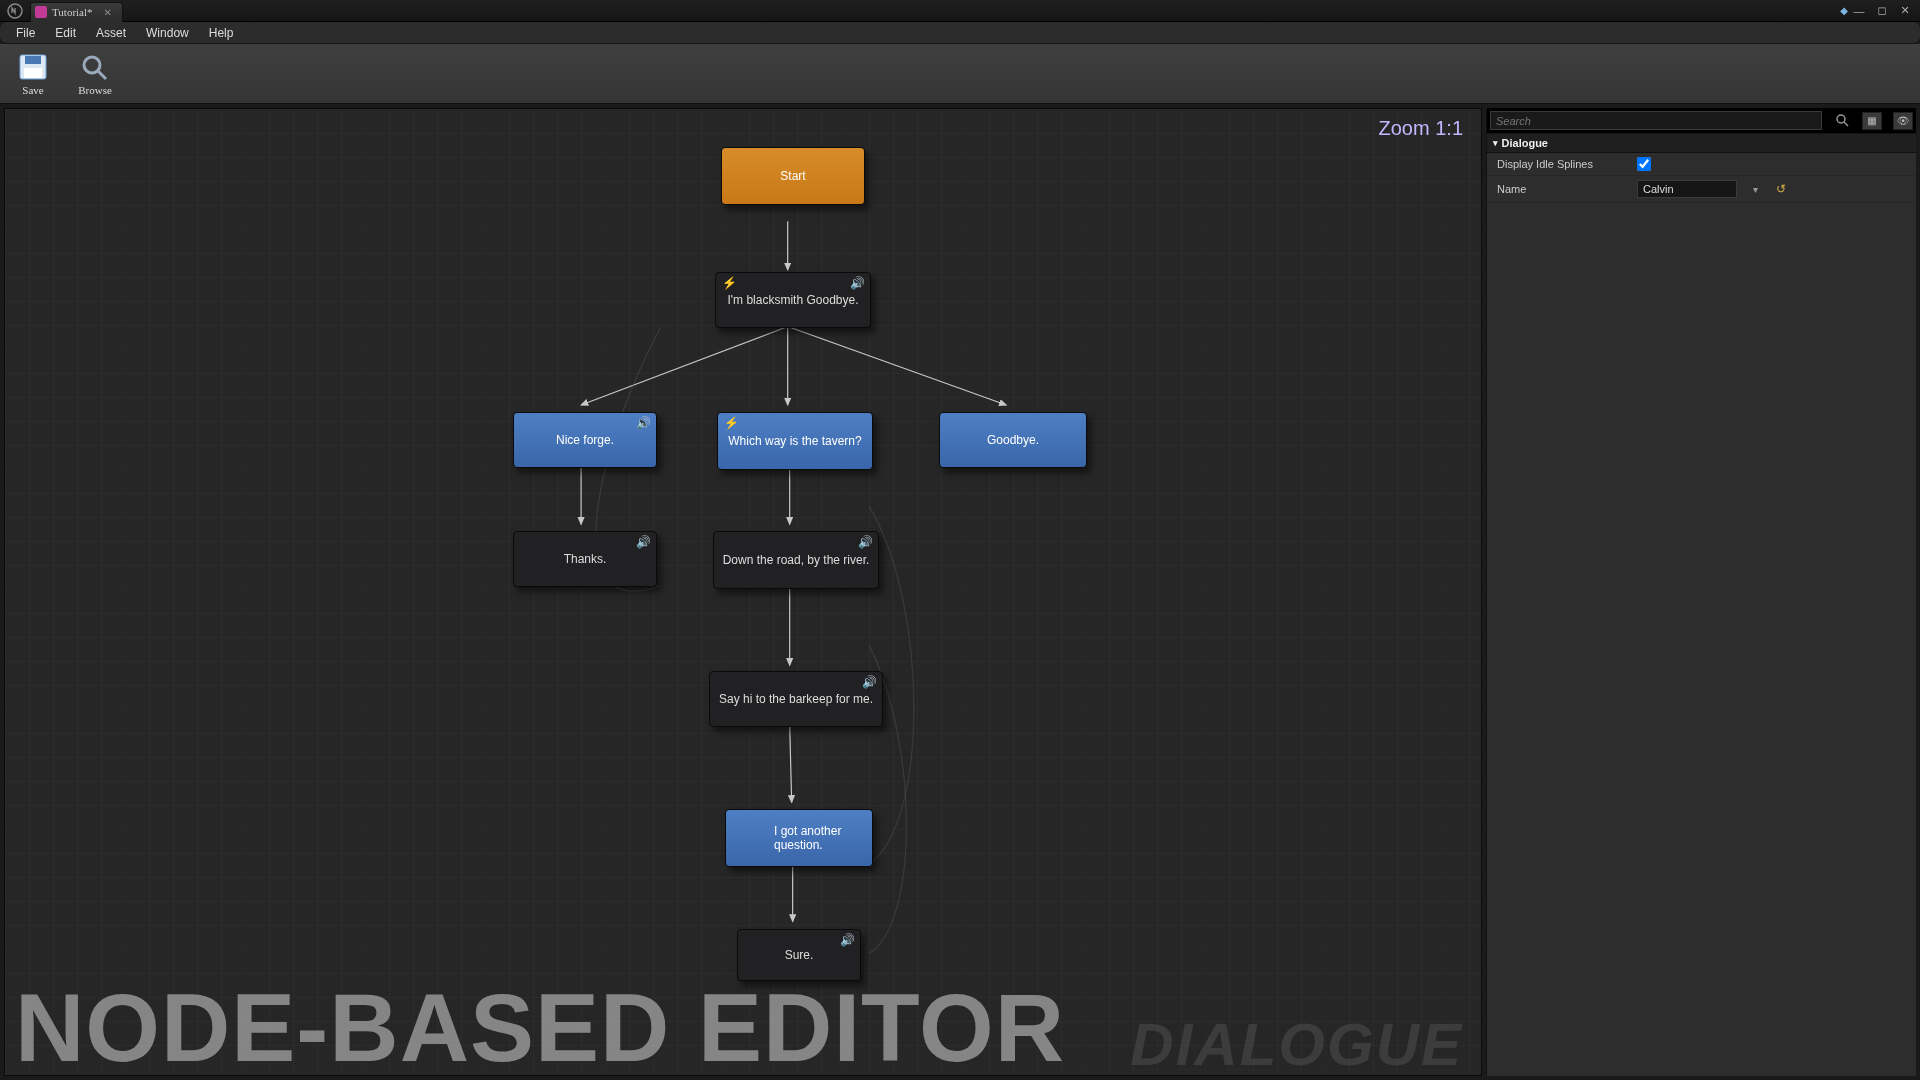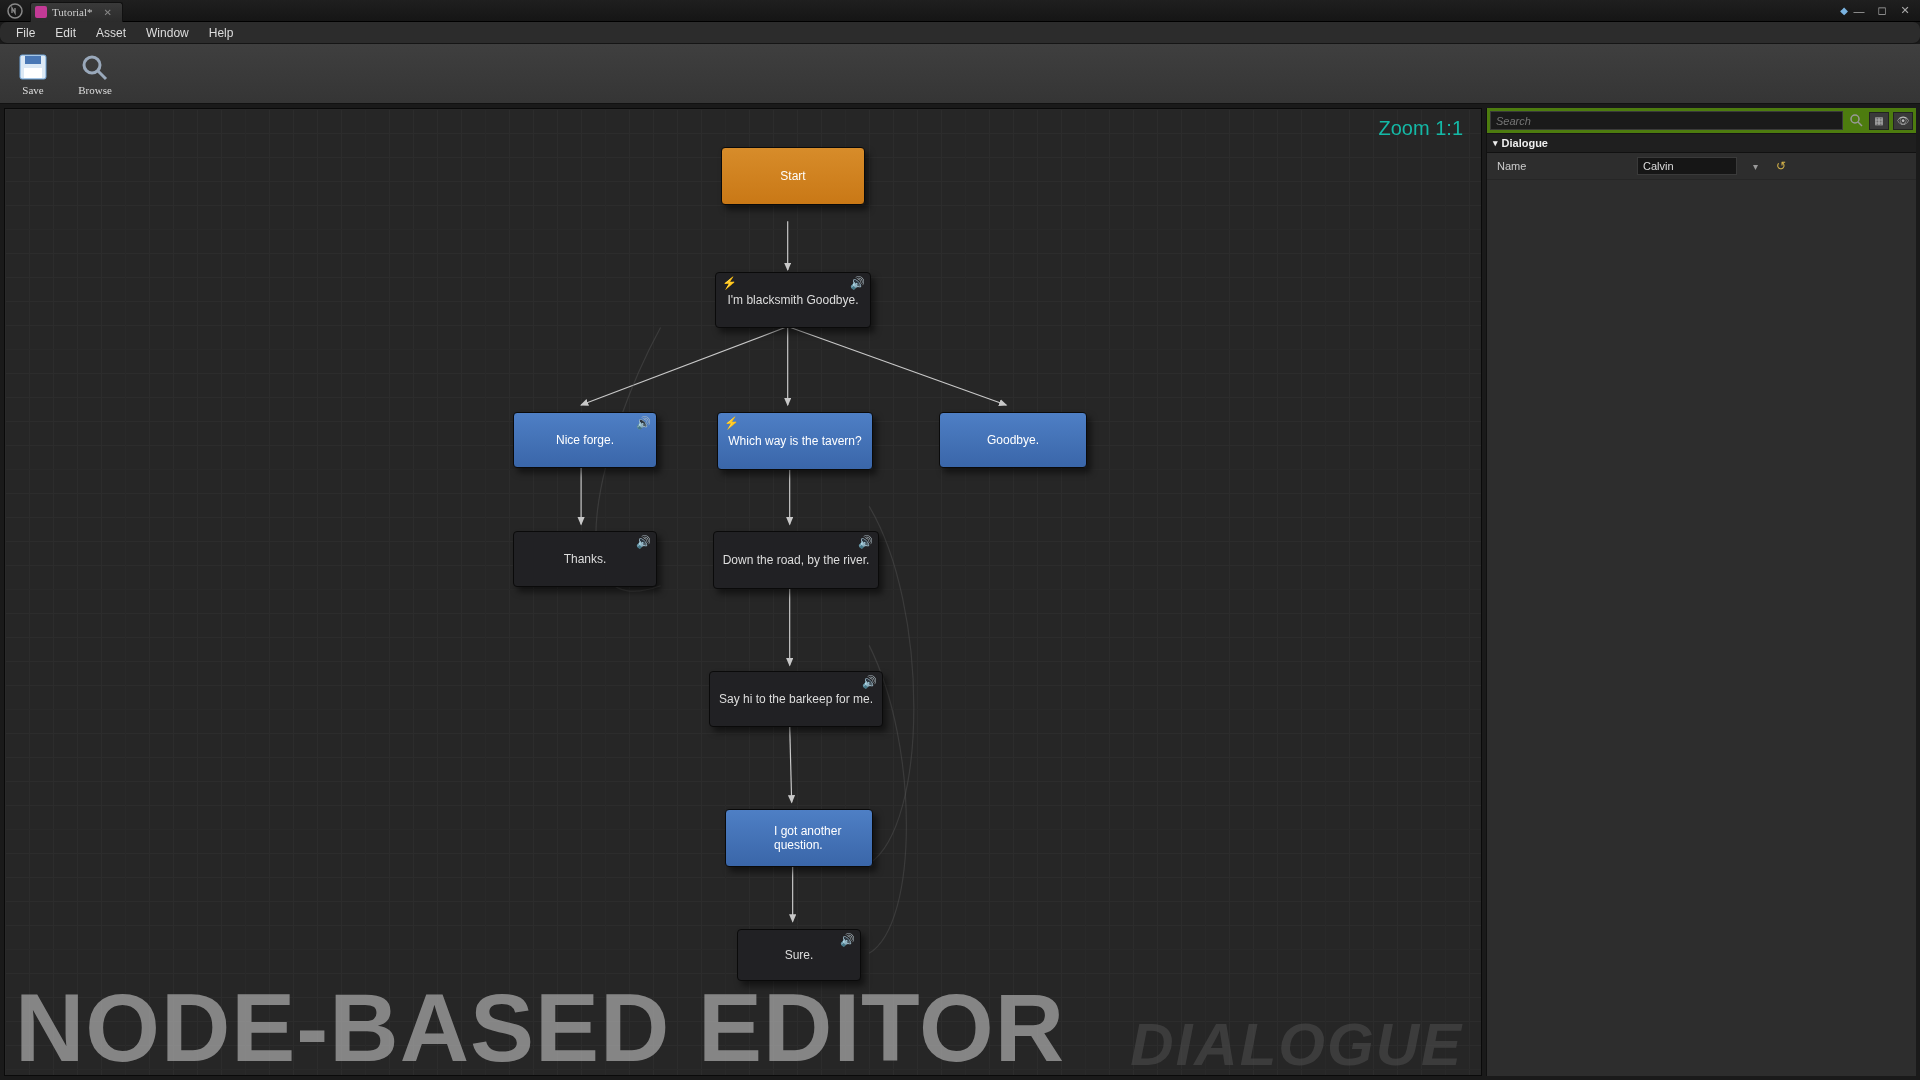--- a/index.html
+++ b/index.html
@@ -95,21 +95,21 @@
       linear-gradient(#2d2d2d 1px, transparent 1px),
       linear-gradient(90deg,#2d2d2d 1px, transparent 1px),
       linear-gradient(#323232 1px, transparent 1px),
       linear-gradient(90deg,#323232 1px, transparent 1px);
     background-size: 120px 120px,120px 120px,24px 24px,24px 24px;
     background-position:0 0,0 0,0 0,0 0;
     opacity:0.55;
   }
   .zoom{
     position:absolute;top:8px;right:18px;
-    color:#14b8a6;font-size:20px;margin-left:38px;
+    color:#c4b5fd;font-size:20px;margin-left:38px;
   }
   .watermark-l{
     position:absolute;left:10px;bottom:-8px;
     font-size:96px;font-weight:700;color:#9b9b9b;opacity:0.82;
     letter-spacing:1px;
     font-family:"Segoe UI",Arial,sans-serif;
   }
   .watermark-r{
     position:absolute;right:18px;bottom:-4px;
     font-size:60px;font-weight:700;color:#4f4f4f;opacity:0.55;
@@ -149,22 +149,22 @@
   svg.edges polygon{fill:#c8c8c8;}
   
   .rightpanel{
     width:430px;
     background:#2d2d2d;
     border-left:1px solid #111;
     display:flex;flex-direction:column;
     margin:4px 4px 4px 0;
   }
   .searchrow{
-    display:flex;align-items:center;gap:4px;padding:3px;
-    background:#4d7c0f;border-bottom:1px solid #151515;
+    display:flex;align-items:center;gap:11px;padding:3px;
+    background:#000000;border-bottom:1px solid #151515;
   }
   .searchrow input{
     flex:1;height:19px;background:#1a1a1a;border:1px solid #3a3a3a;
     color:#aaa;font-size:11px;padding:0 5px;font-style:italic;
   }
   .searchrow .sicon{
     width:18px;height:18px;display:flex;align-items:center;justify-content:center;color:#999;
   }
   .searchrow .mode{
     width:20px;height:18px;background:#3a3a3a;border:1px solid #222;
@@ -352,20 +352,24 @@
           </svg>
       </div>
       <div class="mode">▦</div>
       <div class="mode">👁</div>
     </div>
     <div class="section-hdr">
       <span style="font-size:9px;">▾</span>
       <span>Dialogue</span>
     </div>
     <div class="prop">
+      <div class="lbl">Display Idle Splines</div>
+      <input type="checkbox" checked="" style="">
+    </div>
+    <div class="prop">
       <div class="lbl">Name</div>
       <input class="textbox" value="Calvin" style="">
       <span class="dd">▾</span>
       <span class="reset">↺</span>
     </div>
   </div>
 </div>
 
 <div class="letterbox" style="bottom:0"></div>
 

